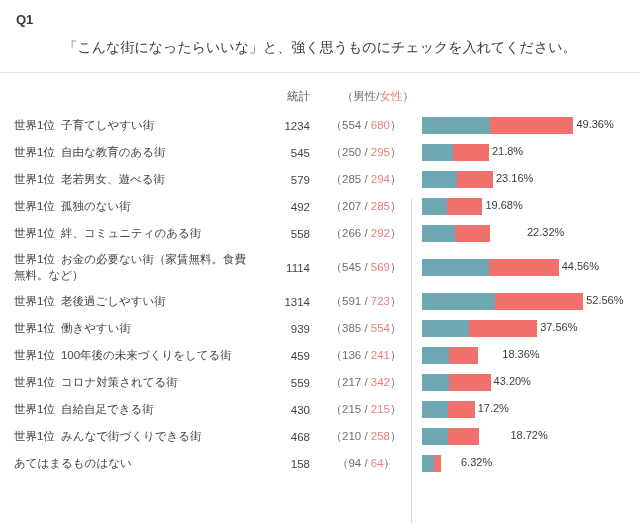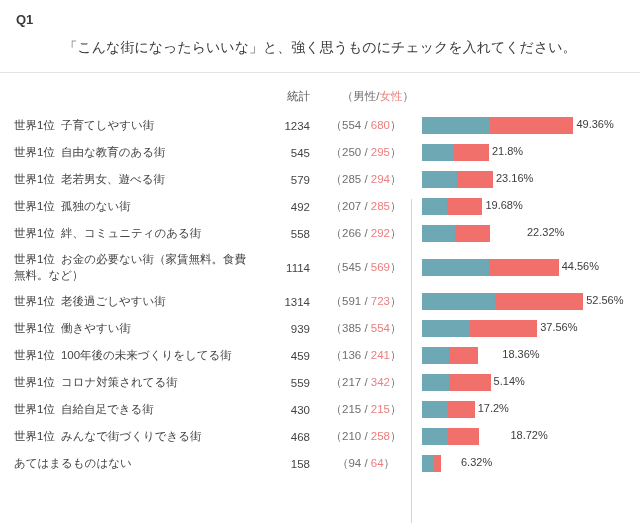--- a/index.html
+++ b/index.html
@@ -262,21 +262,21 @@
             </td>
           </tr>
           <tr>
             <td class="c-label"><span class="rank">世界1位</span><span>コロナ対策されてる街</span></td>
             <td class="c-total">559</td>
             <td class="c-split"><span class="paren">（</span><span class="male">217</span><span class="paren"> / </span><span class="female">342</span><span class="paren">）</span></td>
             <td class="c-bar">
               <div class="bar-wrap">
                 <div class="bar-seg seg-male" style="width: 26.6px; background: rgb(111, 168, 181);"></div>
                 <div class="bar-seg seg-female" style="left: 26.6px; width: 42px; background: rgb(242, 112, 107);"></div>
-                <div class="bar-value" style="left: 71.6px;">5.14%</div>
+                <div class="bar-value" style="left: 71.6px;">43.20%</div>
               </div>
             </td>
           </tr>
           <tr>
             <td class="c-label"><span class="rank">世界1位</span><span>自給自足できる街</span></td>
             <td class="c-total">430</td>
             <td class="c-split"><span class="paren">（</span><span class="male">215</span><span class="paren"> / </span><span class="female">215</span><span class="paren">）</span></td>
             <td class="c-bar">
               <div class="bar-wrap">
                 <div class="bar-seg seg-male" style="width: 26.4px; background: rgb(111, 168, 181);"></div>

